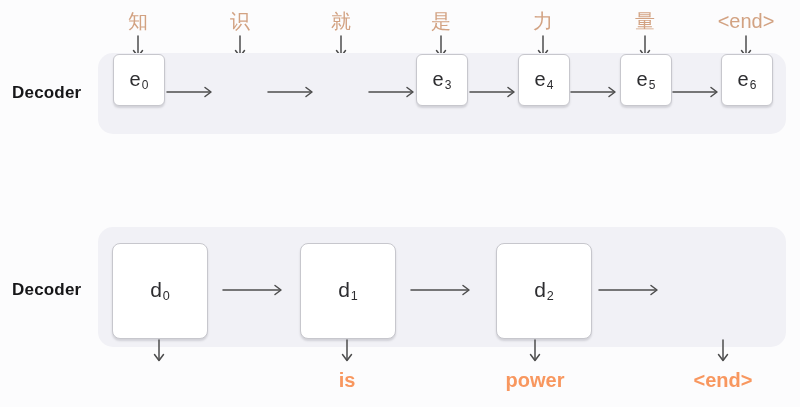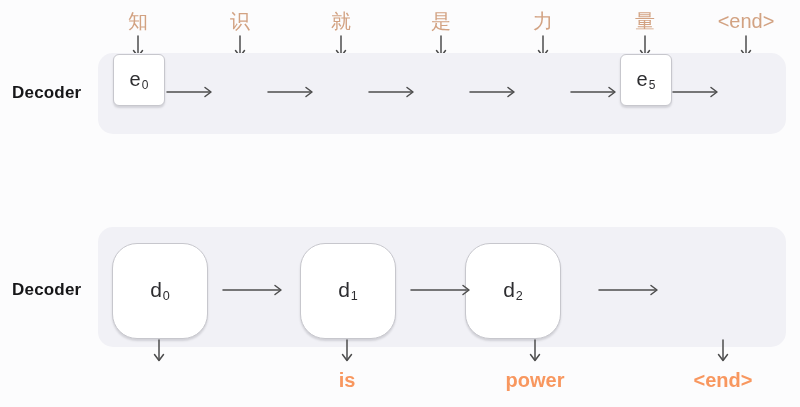--- a/index.html
+++ b/index.html
@@ -31,21 +31,21 @@
     letter-spacing:.2px;line-height:20px;
   }
   .cell{
     position:absolute;background:var(--box_fill);
     border:1px solid var(--box_border);
     box-shadow:0 2px 2px rgba(70,70,85,.18);
     display:flex;align-items:center;justify-content:center;
     color:var(--box_text);
   }
   .enc-cell{width:50px;height:50px;top:54px;border-radius:6px;font-size:20px;}
-  .dec-cell{width:94px;height:94px;top:243px;border-radius:25px;font-size:21px;justify-content:center;}
+  .dec-cell{width:94px;height:94px;top:243px;border-radius:8px;font-size:21px;justify-content:center;}
   .cell-label{line-height:1;}
   .sub{font-size:.6em;vertical-align:-.25em;margin-left:1px;}
   .token{
     position:absolute;transform:translateX(-50%);
     white-space:nowrap;line-height:22px;
   }
   .in-token{top:10px;font-size:20px;color:var(--accent_input);}
   .out-token{top:369px;font-size:20px;font-weight:bold;color:var(--accent_output);}
   .v-arrow{position:absolute;width:14px;height:27px;}
   .v-arrow.top{top:35px;}
@@ -111,23 +111,32 @@
         <path d="M2.5 15.5 L7 21.5 L11.5 15.5"></path>
       </svg>
     </span>
 
   <div class="panel encoder"></div>
   <div class="section-label" style="top:83px">Decoder</div>
 
   <div class="cell enc-cell" style="left:113px">
       <span class="cell-label"><span>e</span><span class="sub">0</span></span>
     </div>
+  <div class="cell enc-cell" style="left:416px">
+      <span class="cell-label"><span>e</span><span class="sub">3</span></span>
+    </div>
+  <div class="cell enc-cell" style="left:518px">
+      <span class="cell-label"><span>e</span><span class="sub">4</span></span>
+    </div>
   <div class="cell enc-cell" style="left:620px">
       <span class="cell-label"><span>e</span><span class="sub">5</span></span>
     </div>
+  <div class="cell enc-cell" style="left:721px">
+      <span class="cell-label"><span>e</span><span class="sub">6</span></span>
+    </div>
 
   <span class="h-arrow enc" style="left:166px">
       <svg width="48" height="12" viewBox="0 0 48 12">
         <path d="M1 6 L44 6"></path>
         <path d="M39 1.5 L45 6 L39 10.5"></path>
       </svg>
     </span>
   <span class="h-arrow enc" style="left:267px">
       <svg width="48" height="12" viewBox="0 0 48 12">
         <path d="M1 6 L44 6"></path>
@@ -161,21 +170,21 @@
 
   <div class="panel decoder"></div>
   <div class="section-label" style="top:280px">Decoder</div>
 
   <div class="cell dec-cell" style="left:112px">
       <span class="cell-label"><span>d</span><span class="sub">0</span></span>
     </div>
   <div class="cell dec-cell" style="left:300px">
       <span class="cell-label"><span>d</span><span class="sub">1</span></span>
     </div>
-  <div class="cell dec-cell" style="left:465px">
+  <div class="cell dec-cell" style="left:496px">
       <span class="cell-label"><span>d</span><span class="sub">2</span></span>
     </div>
 
   <span class="h-arrow dec" style="left:222px">
       <svg width="62" height="12" viewBox="0 0 62 12">
         <path d="M1 6 L58 6"></path>
         <path d="M53 1.5 L59 6 L53 10.5"></path>
       </svg>
     </span>
   <span class="h-arrow dec" style="left:410px">

